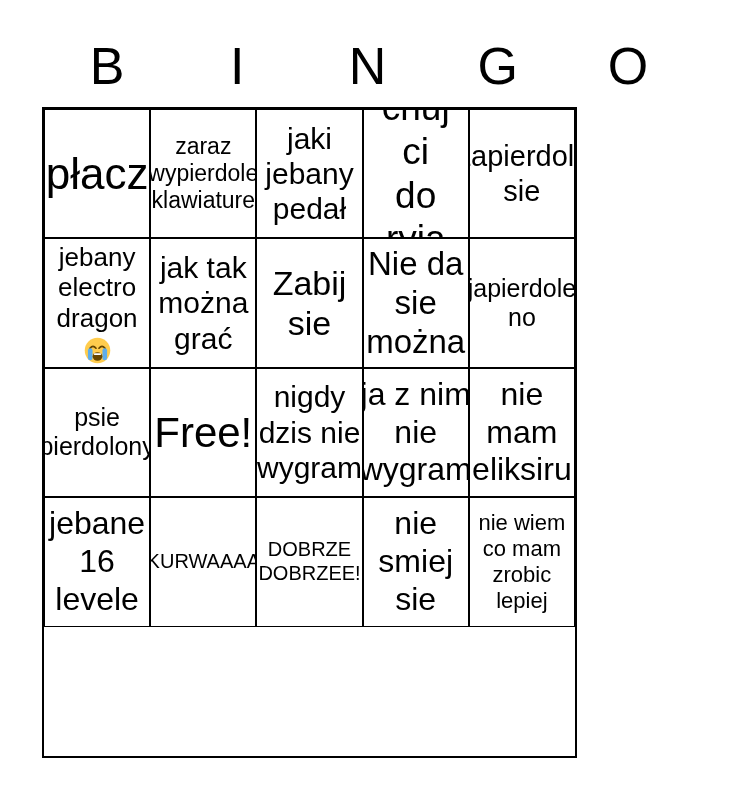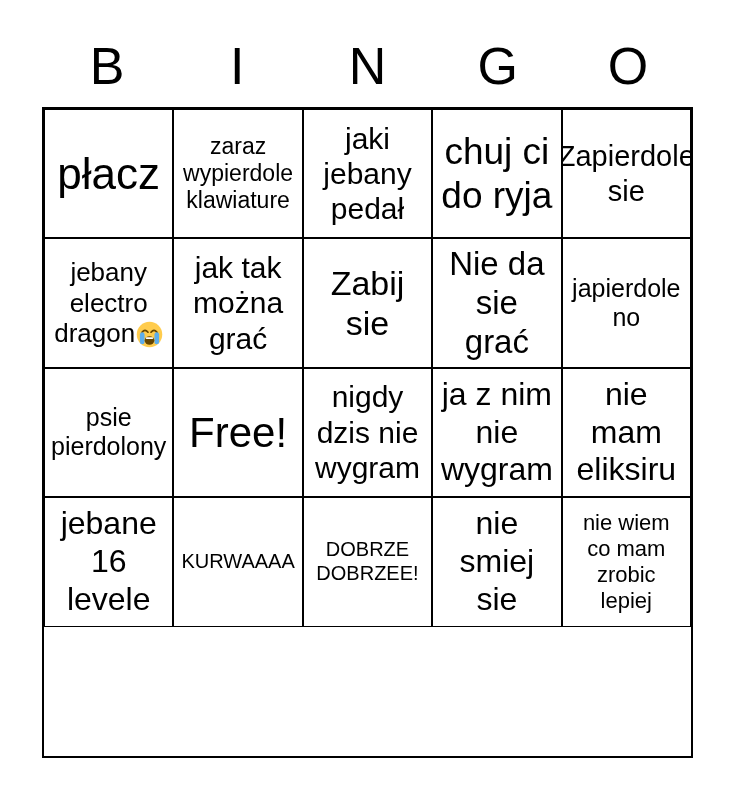--- a/index.html
+++ b/index.html
@@ -11,21 +11,21 @@
   }
   .title {
     position:absolute; left:42px; top:32px; width:651px; height:68px;
     display:flex; align-items:center;
   }
   .title-letter {
     flex:1; text-align:center; font-size:52px; font-weight:400;
     letter-spacing:0; color:#000;
   }
   .grid {
-    position:absolute; left:42px; top:107px; width:651px; height:651px;
+    position:absolute; left:42px; top:107px; width:535px; height:651px;
     border:2px solid #000000; background:#fff;
     display:grid; grid-template-columns:repeat(5,1fr); grid-template-rows:repeat(5,1fr);
   }
   .cell {
     border:1px solid #000000; background:#ffffff;
     display:flex; align-items:center; justify-content:center;
     overflow:hidden; cursor:pointer;
   }
   .ci {
     text-align:center; white-space:pre-line; line-height:1.18;
@@ -93,21 +93,21 @@
 można
 grać</span></div>
     </div>
     <div class="cell">
       <div class="ci fs46"><span>Zabij
 sie</span></div>
     </div>
     <div class="cell">
       <div class="ci fs33"><span>Nie da
 sie
-grać</span></div>
+można</span></div>
     </div>
     <div class="cell">
       <div class="ci fs25"><span>japierdole
 no</span></div>
     </div>
 
     <div class="cell">
       <div class="ci fs25"><span>psie
 pierdolony</span></div>
     </div>

